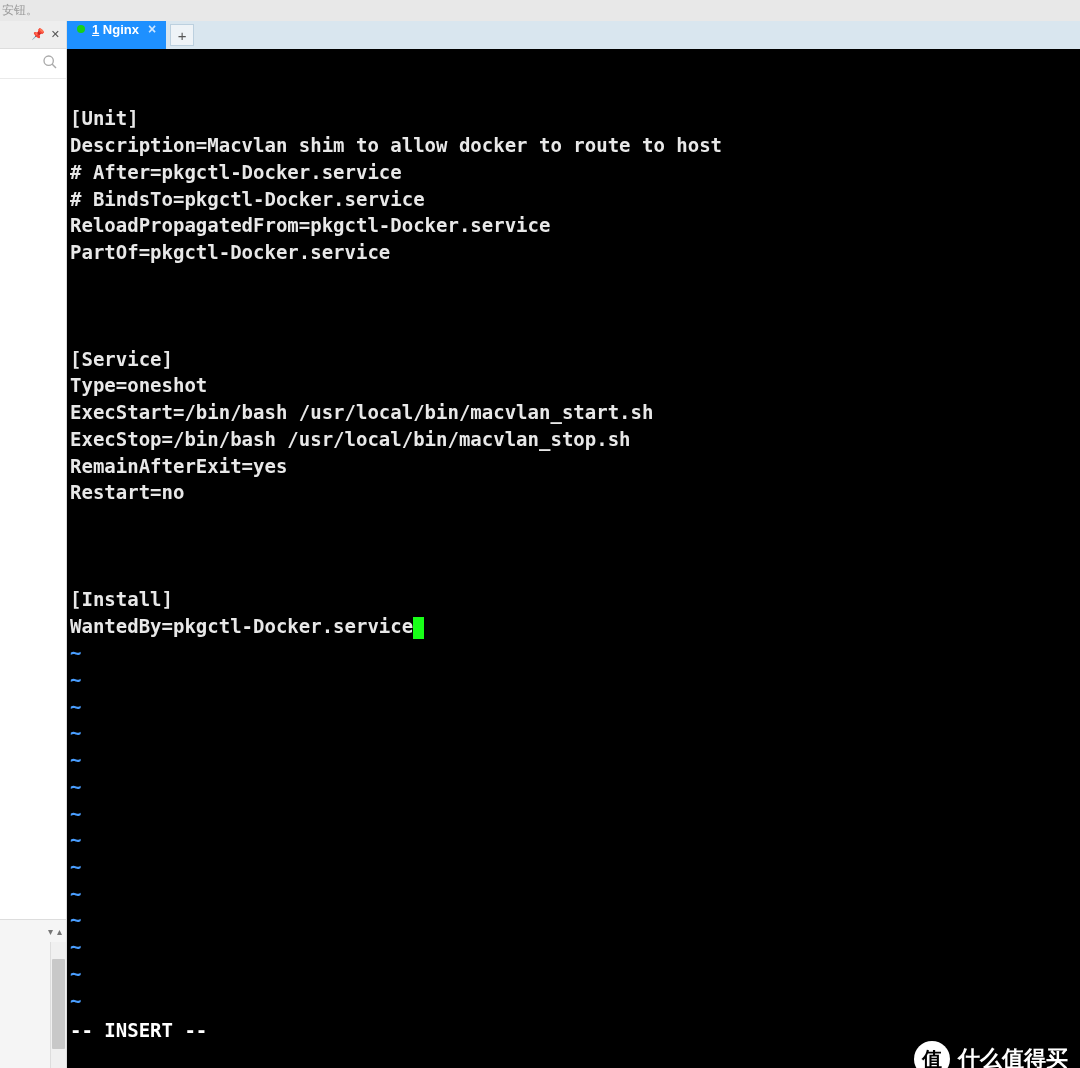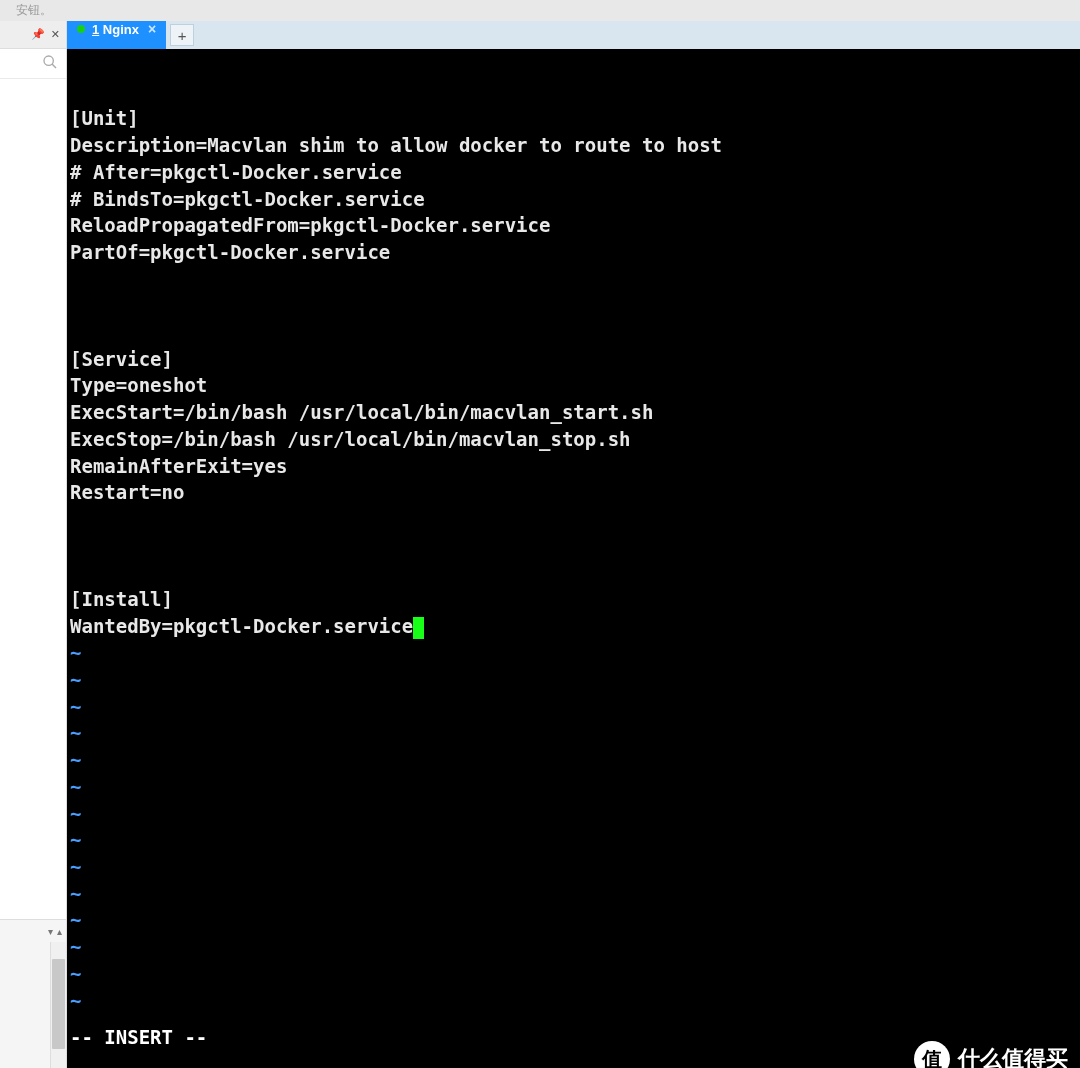--- a/index.html
+++ b/index.html
@@ -7,21 +7,21 @@
       width: 1080px;
       height: 1068px;
       background: #e8e8e8;
       font-family: "Segoe UI", Arial, sans-serif;
       overflow: hidden;
       position: relative;
     }
     .top-text {
       font-size: 12px;
       color: #999;
-      padding: 2px 0 2px 16px;
+      padding: 2px 0 2px 2px;
     }
     .layout {
       display: flex;
       height: 100%;
     }
     .sidebar {
       width: 67px;
       background: #f5f5f5;
       border-right: 1px solid #ddd;
       display: flex;
@@ -162,21 +162,21 @@
       display: inline-block;
       width: 11px;
       height: 22px;
       background: #18ff18;
       vertical-align: text-bottom;
       margin-bottom: -2px;
     }
     .status-line {
       font-weight: bold;
       color: #fff;
-      margin-top: 11px;
+      margin-top: 4px;
     }
     .watermark {
       position: absolute;
       right: 12px;
       bottom: 12px;
       display: flex;
       align-items: center;
       gap: 8px;
       color: #fff;
       font-weight: bold;

